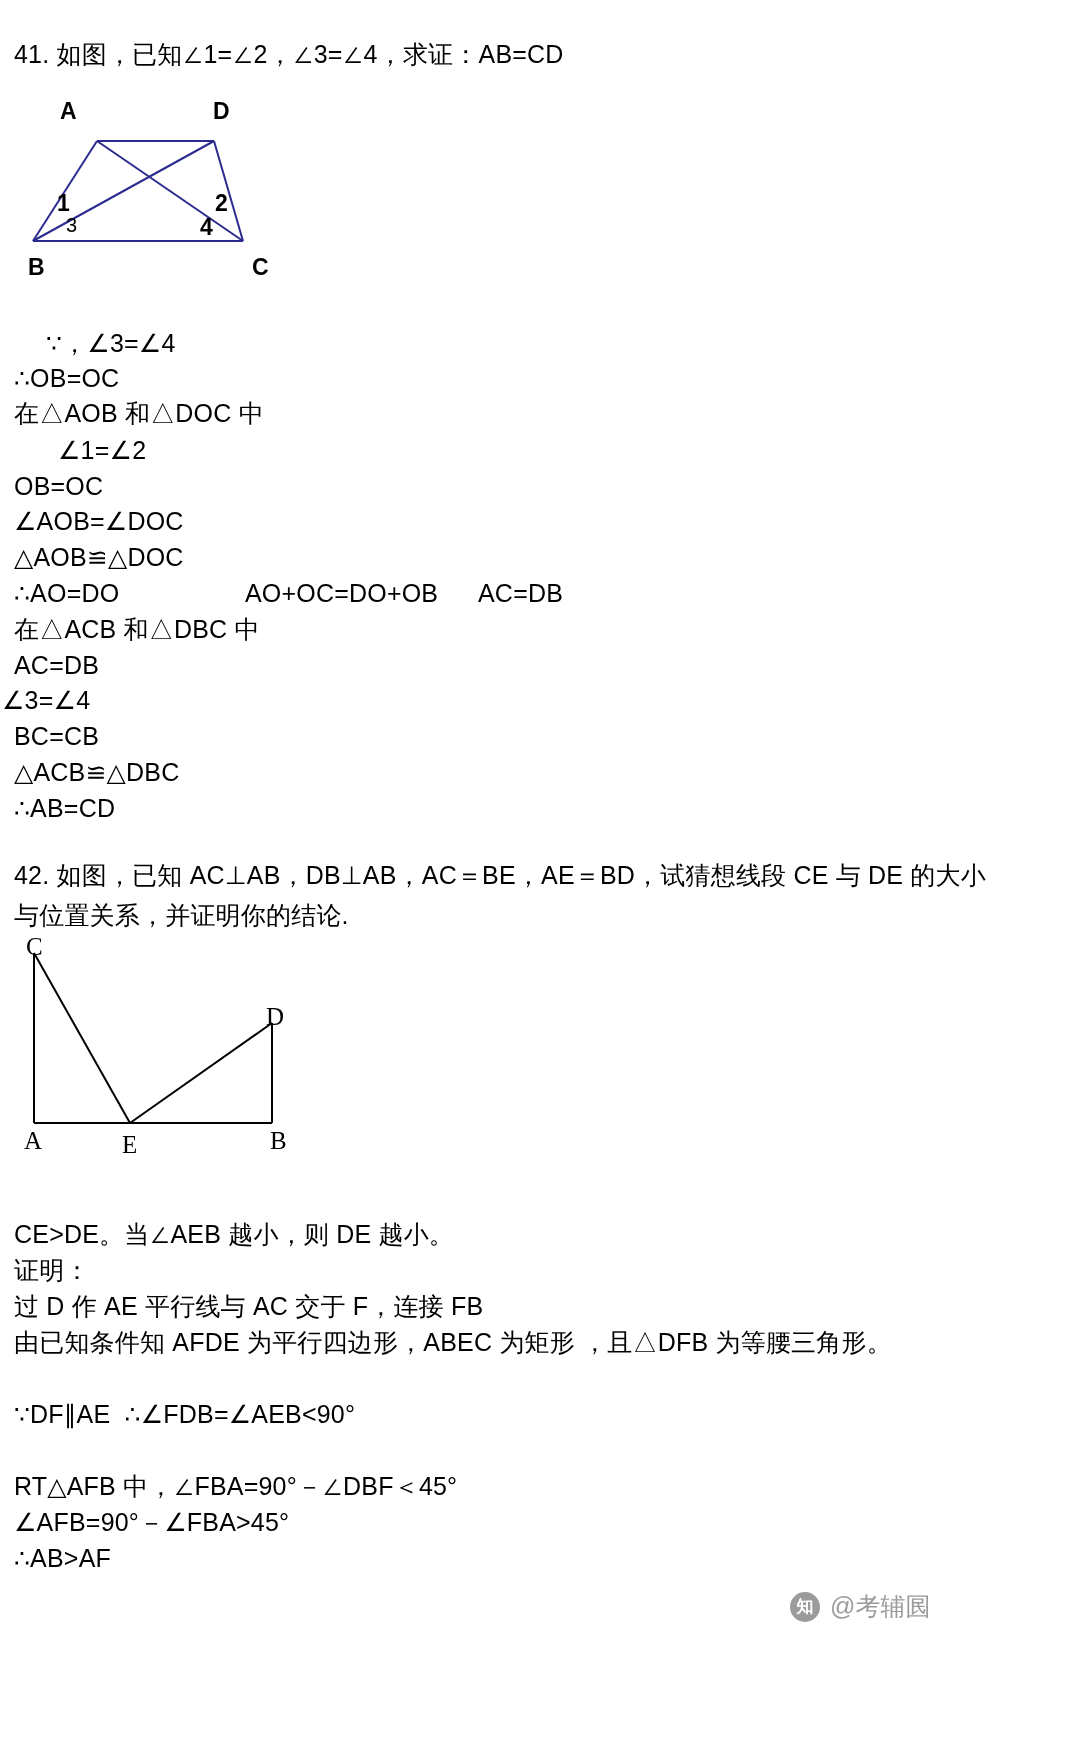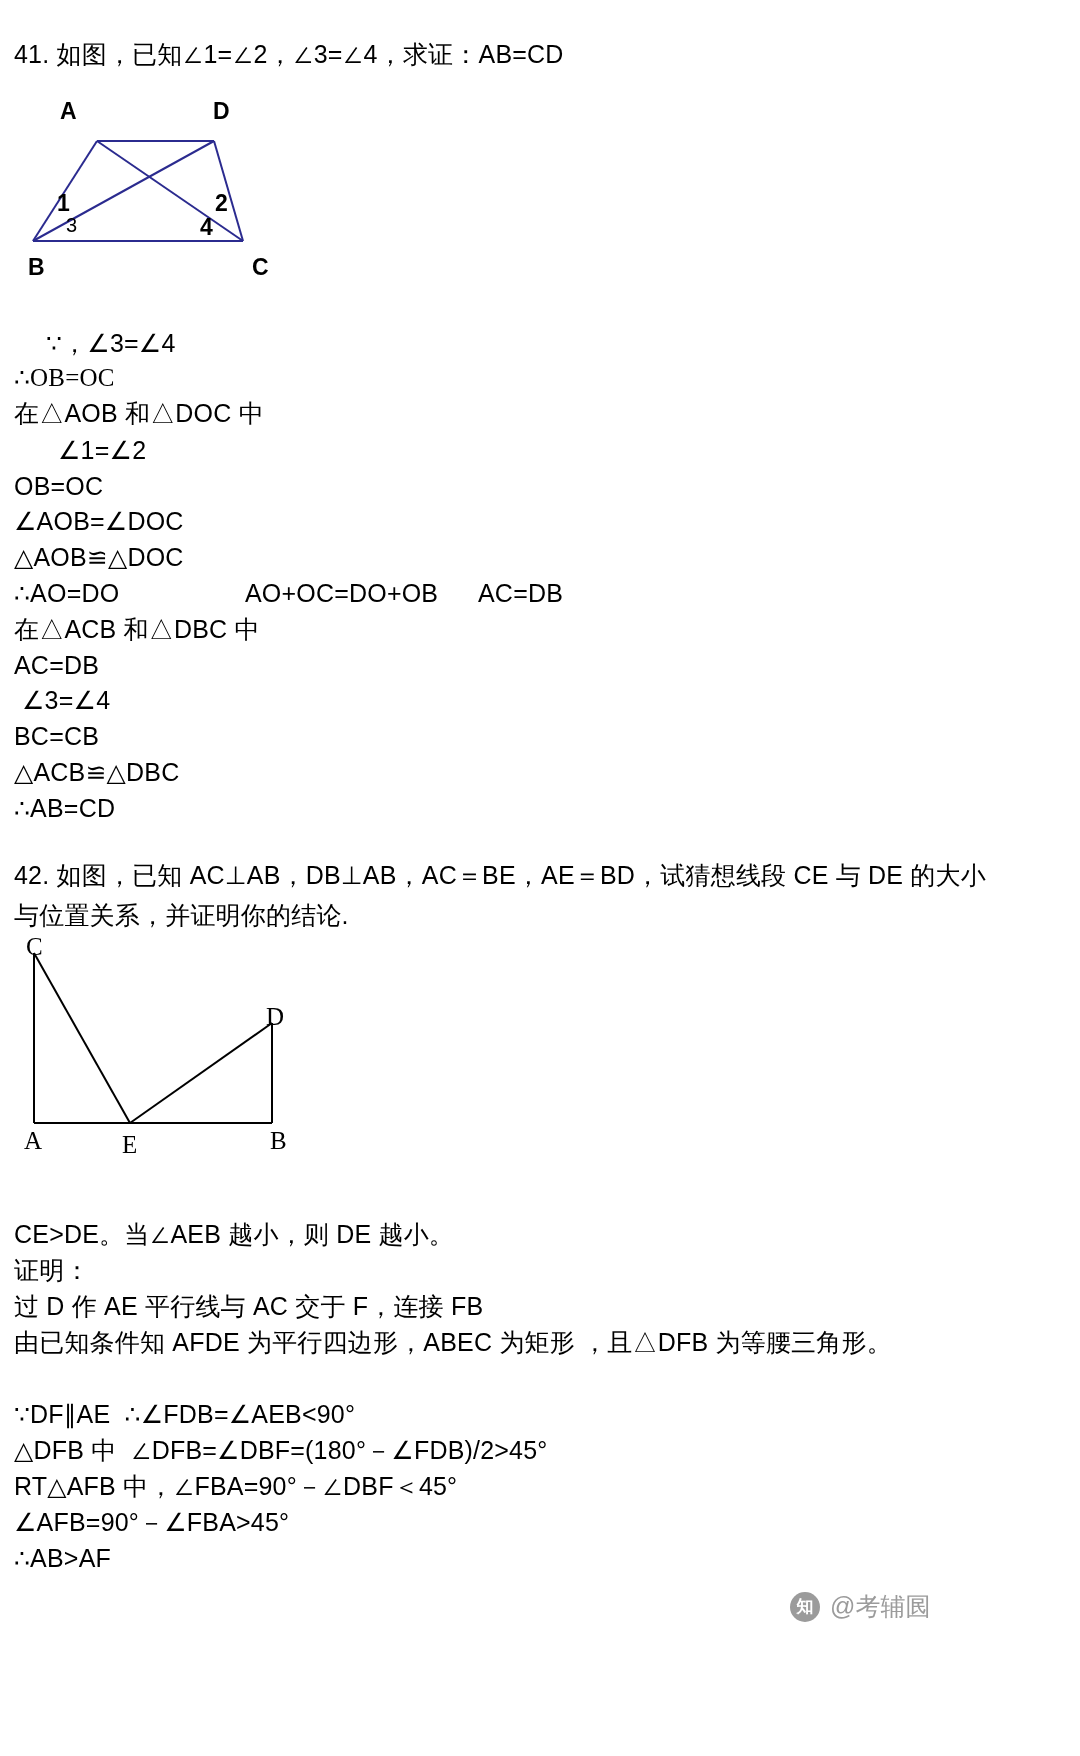--- a/index.html
+++ b/index.html
@@ -122,34 +122,34 @@
     <span class="bold-fig-label" style="left:213px; top:3px;">D</span>
     <span class="bold-fig-label" style="left:28px; top:159px;">B</span>
     <span class="bold-fig-label" style="left:252px; top:159px;">C</span>
     <span class="bold-fig-label" style="left:57px; top:95px;">1</span>
     <span class="bold-fig-label" style="left:215px; top:95px;">2</span>
     <span class="small-fig-label" style="left:66px; top:119px;">3</span>
     <span class="bold-fig-label" style="left:200px; top:119px;">4</span>
   </div>
 
   <div class="line proof" style="left:30px; top:325px;margin-left:16px;">∵，∠3=∠4</div>
-  <div class="line proof" style="left:14px; top:360px;font-family:Liberation Serif, serif;">∴OB=OC</div>
+  <div class="line proof" style="left:14px; top:360px;">∴OB=OC</div>
   <div class="line proof" style="left:14px; top:395px;">在△AOB 和△DOC 中</div>
   <div class="line proof" style="left:14px; top:432px;margin-left:44px;">∠1=∠2</div>
   <div class="line proof" style="left:14px; top:468px;">OB=OC</div>
   <div class="line proof" style="left:14px; top:503px;">∠AOB=∠DOC</div>
   <div class="line proof" style="left:14px; top:539px;">△AOB≌△DOC</div>
 
   <div class="line proof" style="left:14px; top:575px;">∴AO=DO</div>
   <div class="line proof" style="left:245px; top:575px;">AO+OC=DO+OB</div>
   <div class="line proof" style="left:478px; top:575px;">AC=DB</div>
 
   <div class="line proof" style="left:14px; top:611px;">在△ACB 和△DBC 中</div>
   <div class="line proof" style="left:14px; top:647px;">AC=DB</div>
-  <div class="line proof" style="left:22px; top:682px;">∠3=∠4</div>
+  <div class="line proof" style="left:2px; top:682px;">∠3=∠4</div>
   <div class="line proof" style="left:14px; top:718px;">BC=CB</div>
   <div class="line proof" style="left:14px; top:754px;">△ACB≌△DBC</div>
   <div class="line proof" style="left:14px; top:790px;">∴AB=CD</div>
 
   <div class="line q-head" style="left:14px; top:855px;">42. 如图，已知 AC⊥AB，DB⊥AB，AC＝BE，AE＝BD，试猜想线段 CE 与 DE 的大小</div>
   <div class="line q-head" style="left:14px; top:895px;">与位置关系，并证明你的结论.</div>
 
   <div class="figure" style="left:0px; top:935px; width:340px; height:230px;">
     <svg width="340" height="230" viewBox="0 0 340 230">
 
@@ -168,21 +168,20 @@
     <span class="serif-fig-label" style="left:24px; top:192px;">A</span>
     <span class="serif-fig-label" style="left:122px; top:196px;">E</span>
     <span class="serif-fig-label" style="left:270px; top:192px;">B</span>
   </div>
 
   <div class="line proof" style="left:14px; top:1216px;">CE&gt;DE。当∠AEB 越小，则 DE 越小。</div>
   <div class="line proof" style="left:14px; top:1252px;">证明：</div>
   <div class="line proof" style="left:14px; top:1324px;">由已知条件知 AFDE 为平行四边形，ABEC 为矩形 ，且△DFB 为等腰三角形。</div>
   <div class="line proof" style="left:14px; top:1288px;">过 D 作 AE 平行线与 AC 交于 F，连接 FB</div>
   <div class="line proof" style="left:14px; top:1396px;">∵DF∥AE  ∴∠FDB=∠AEB&lt;90°</div>
-  <div class="line proof" style="left:14px; top:1432px;">△DFB 中  ∠DFB=∠DBF=(180°－∠FDB)/2&gt;45°</div>
   <div class="line proof" style="left:14px; top:1468px;">RT△AFB 中，∠FBA=90°－∠DBF＜45°</div>
   <div class="line proof" style="left:14px; top:1504px;">∠AFB=90°－∠FBA&gt;45°</div>
   <div class="line proof" style="left:14px; top:1540px;">∴AB&gt;AF</div>
 
   <div class="watermark" style="left:790px; top:1590px;">
     <span class="wm-logo">知</span>
     <span>@考辅囻</span>
   </div>
 
 </div>

